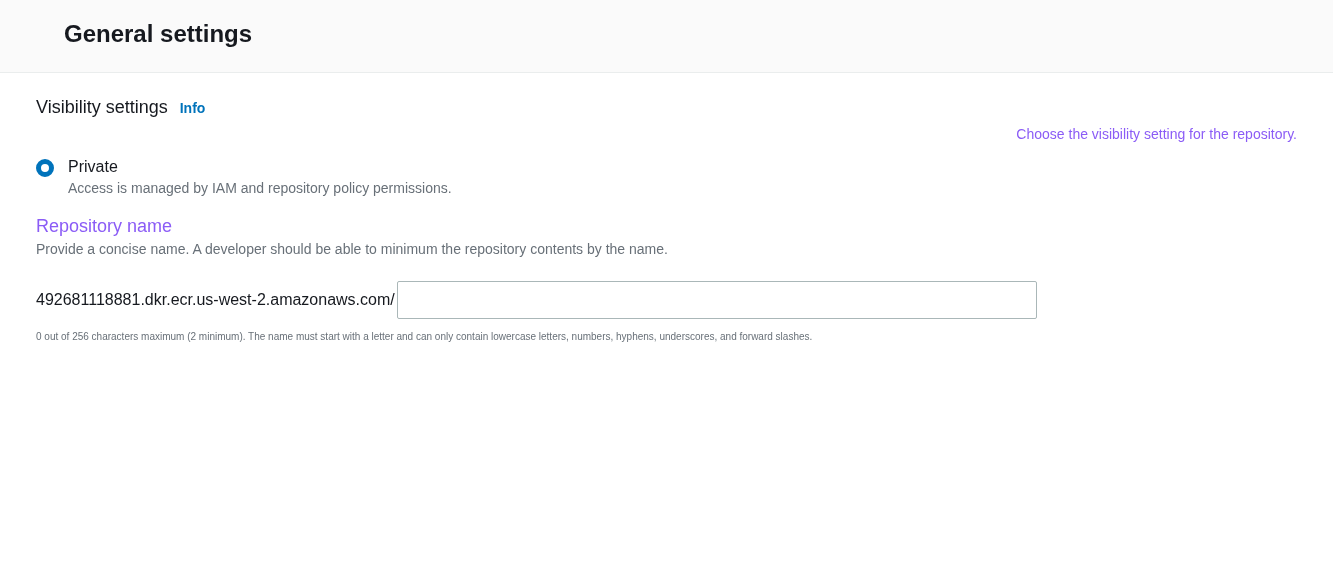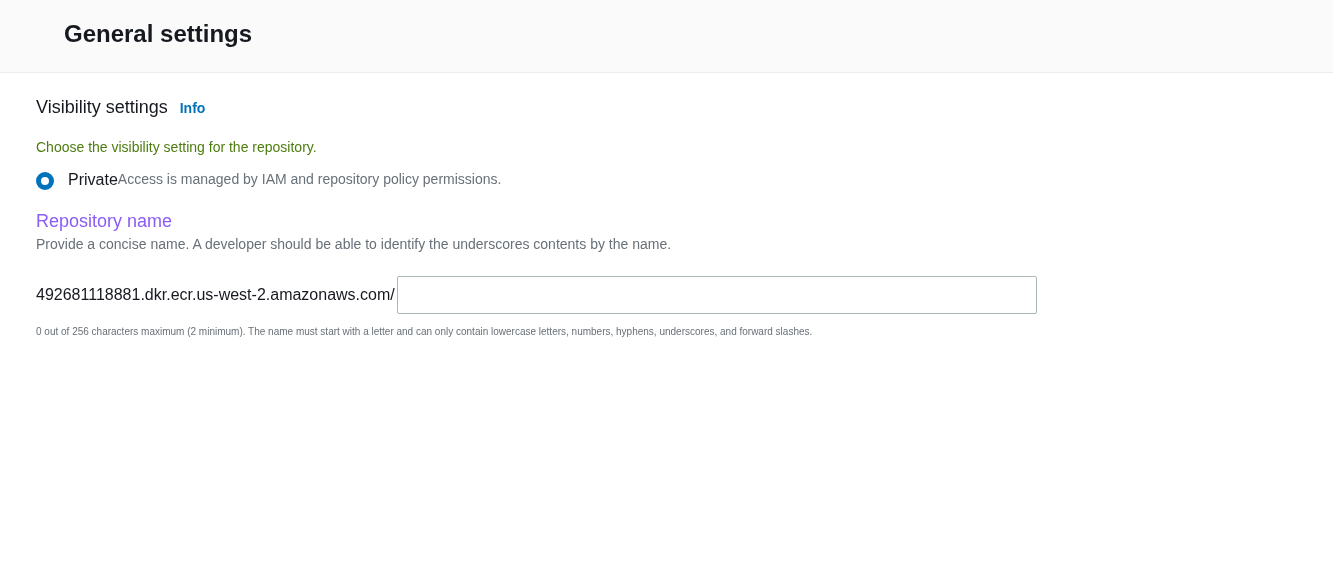--- a/index.html
+++ b/index.html
@@ -40,22 +40,23 @@
     }
     .info-link {
       font-size: 14px;
       font-weight: 700;
       color: #0073bb;
       cursor: pointer;
       text-decoration: none;
     }
     .section-description {
       font-size: 14px;
-      color: #4d7c0f;
-      margin-top: 21px;
+      color: #8b5cf6;
+      margin-top: 8px;
+      text-align: right;
     }
     .radio-group {
       margin-top: 14px;
     }
     .radio-option {
       display: flex;
       align-items: flex-start;
       gap: 14px;
       margin-bottom: 18px;
       cursor: pointer;
@@ -69,21 +70,21 @@
       flex-shrink: 0;
       position: relative;
       background: #fff;
     }
     .radio-circle.selected {
       border-color: #0073bb;
       border-width: 5px;
     }
     .radio-text {
       display: flex;
-      flex-direction: row;
+      flex-direction: column;
     }
     .radio-label {
       font-size: 16px;
       color: #16191f;
       line-height: 1.4;
     }
     .radio-desc {
       font-size: 14px;
       color: #687078;
       margin-top: 2px;
@@ -149,21 +150,21 @@
       <span class="radio-circle selected"></span>
       <div class="radio-text">
         <span class="radio-label">Private</span>
         <span class="radio-desc">Access is managed by IAM and repository policy permissions.</span>
       </div>
     </div>
   </div>
 
   <div class="field-section">
     <div class="field-label">Repository name</div>
-    <div class="field-desc">Provide a concise name. A developer should be able to identify the underscores contents by the name.</div>
+    <div class="field-desc">Provide a concise name. A developer should be able to minimum the repository contents by the name.</div>
 
     <div class="input-row">
       <span class="input-prefix">492681118881.dkr.ecr.us-west-2.amazonaws.com/</span>
       <input type="text" class="name-input" value="" style="">
     </div>
 
     <div class="hint-text">0 out of 256 characters maximum (2 minimum). The name must start with a letter and can only contain lowercase letters, numbers, hyphens, underscores, and forward slashes.</div>
   </div>
 
 </div>

